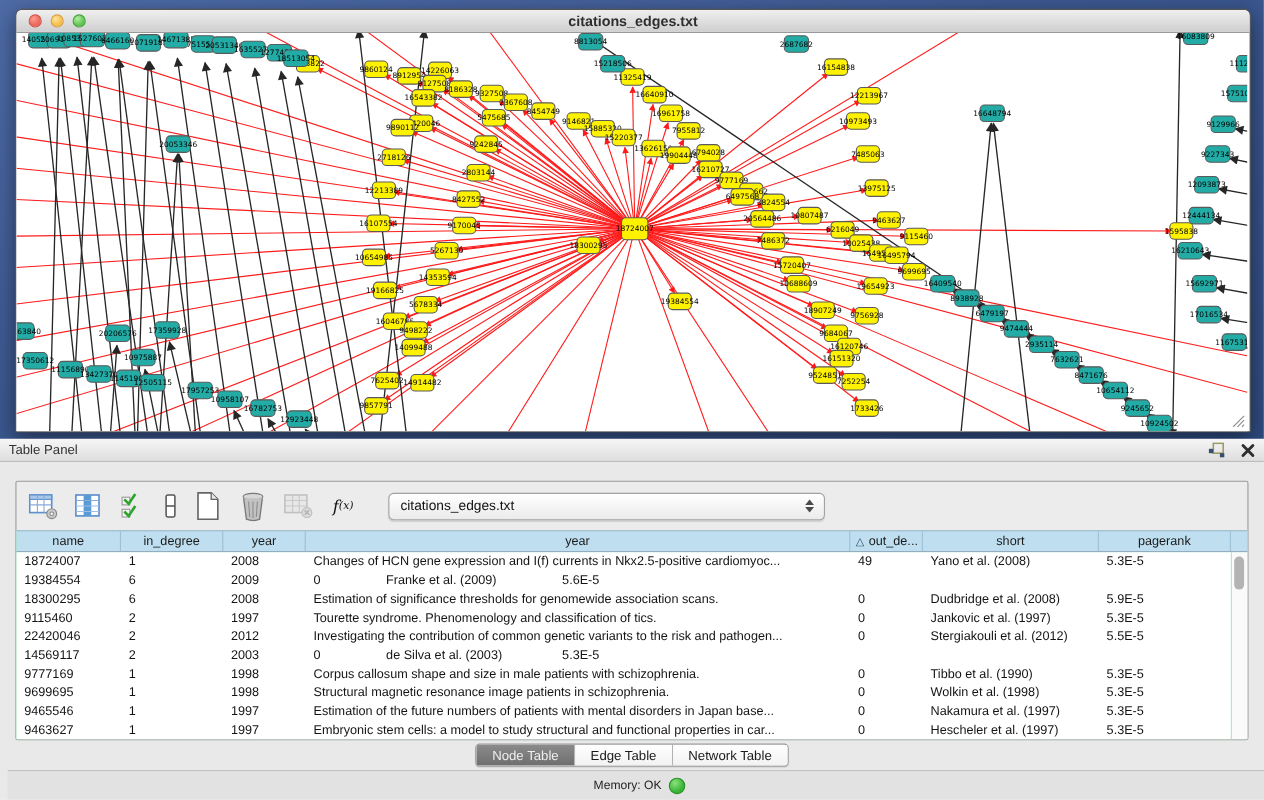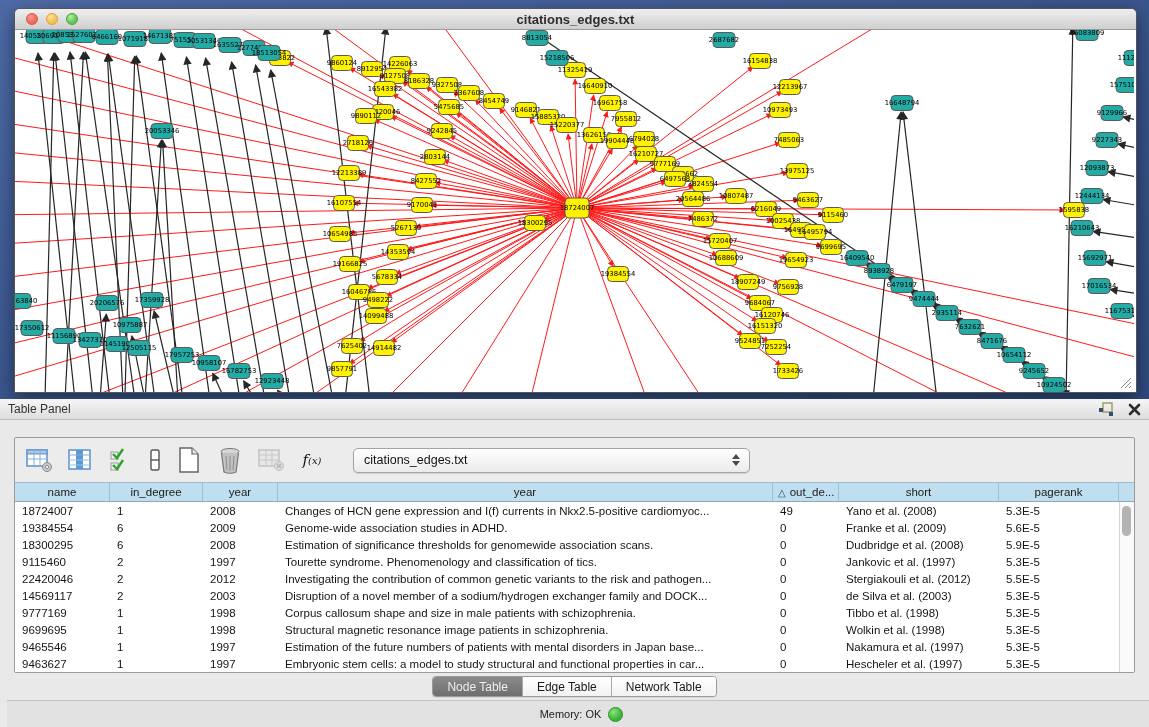--- a/index.html
+++ b/index.html
@@ -651,21 +651,20 @@
             <div class="td" style="width: 75px;">2008</div>
             <div class="td" style="width: 495px;">Changes of HCN gene expression and I(f) currents in Nkx2.5-positive cardiomyoc...</div>
             <div class="td" style="width: 66px;">49</div>
             <div class="td" style="width: 160px;">Yano et al. (2008)</div>
             <div class="td" style="width: 120px;">5.3E-5</div>
           </div>
           <div class="tr">
             <div class="td" style="width: 95px;">19384554</div>
             <div class="td" style="width: 93px;">6</div>
             <div class="td" style="width: 75px;">2009</div>
-            <div class="td" style="width: 495px;">Genome-wide association studies in ADHD.</div>
             <div class="td" style="width: 66px;">0</div>
             <div class="td" style="width: 160px;">Franke et al. (2009)</div>
             <div class="td" style="width: 120px;">5.6E-5</div>
           </div>
           <div class="tr">
             <div class="td" style="width: 95px;">18300295</div>
             <div class="td" style="width: 93px;">6</div>
             <div class="td" style="width: 75px;">2008</div>
             <div class="td" style="width: 495px;">Estimation of significance thresholds for genomewide association scans.</div>
             <div class="td" style="width: 66px;">0</div>
@@ -687,32 +686,31 @@
             <div class="td" style="width: 75px;">2012</div>
             <div class="td" style="width: 495px;">Investigating the contribution of common genetic variants to the risk and pathogen...</div>
             <div class="td" style="width: 66px;">0</div>
             <div class="td" style="width: 160px;">Stergiakouli et al. (2012)</div>
             <div class="td" style="width: 120px;">5.5E-5</div>
           </div>
           <div class="tr">
             <div class="td" style="width: 95px;">14569117</div>
             <div class="td" style="width: 93px;">2</div>
             <div class="td" style="width: 75px;">2003</div>
-            <div class="td" style="width: 495px;">Disruption of a novel member of a sodium/hydrogen exchanger family and DOCK...</div>
             <div class="td" style="width: 66px;">0</div>
             <div class="td" style="width: 160px;">de Silva et al. (2003)</div>
             <div class="td" style="width: 120px;">5.3E-5</div>
           </div>
           <div class="tr">
             <div class="td" style="width: 95px;">9777169</div>
             <div class="td" style="width: 93px;">1</div>
             <div class="td" style="width: 75px;">1998</div>
             <div class="td" style="width: 495px;">Corpus callosum shape and size in male patients with schizophrenia.</div>
             <div class="td" style="width: 66px;">0</div>
-            <div class="td" style="width: 160px;">Tibbo et al. (1998)</div>
+            <div class="td" style="width: 160px;">Tibbo et al. (1990)</div>
             <div class="td" style="width: 120px;">5.3E-5</div>
           </div>
           <div class="tr">
             <div class="td" style="width: 95px;">9699695</div>
             <div class="td" style="width: 93px;">1</div>
             <div class="td" style="width: 75px;">1998</div>
             <div class="td" style="width: 495px;">Structural magnetic resonance image patients in schizophrenia.</div>
             <div class="td" style="width: 66px;">0</div>
             <div class="td" style="width: 160px;">Wolkin et al. (1998)</div>
             <div class="td" style="width: 120px;">5.3E-5</div>

